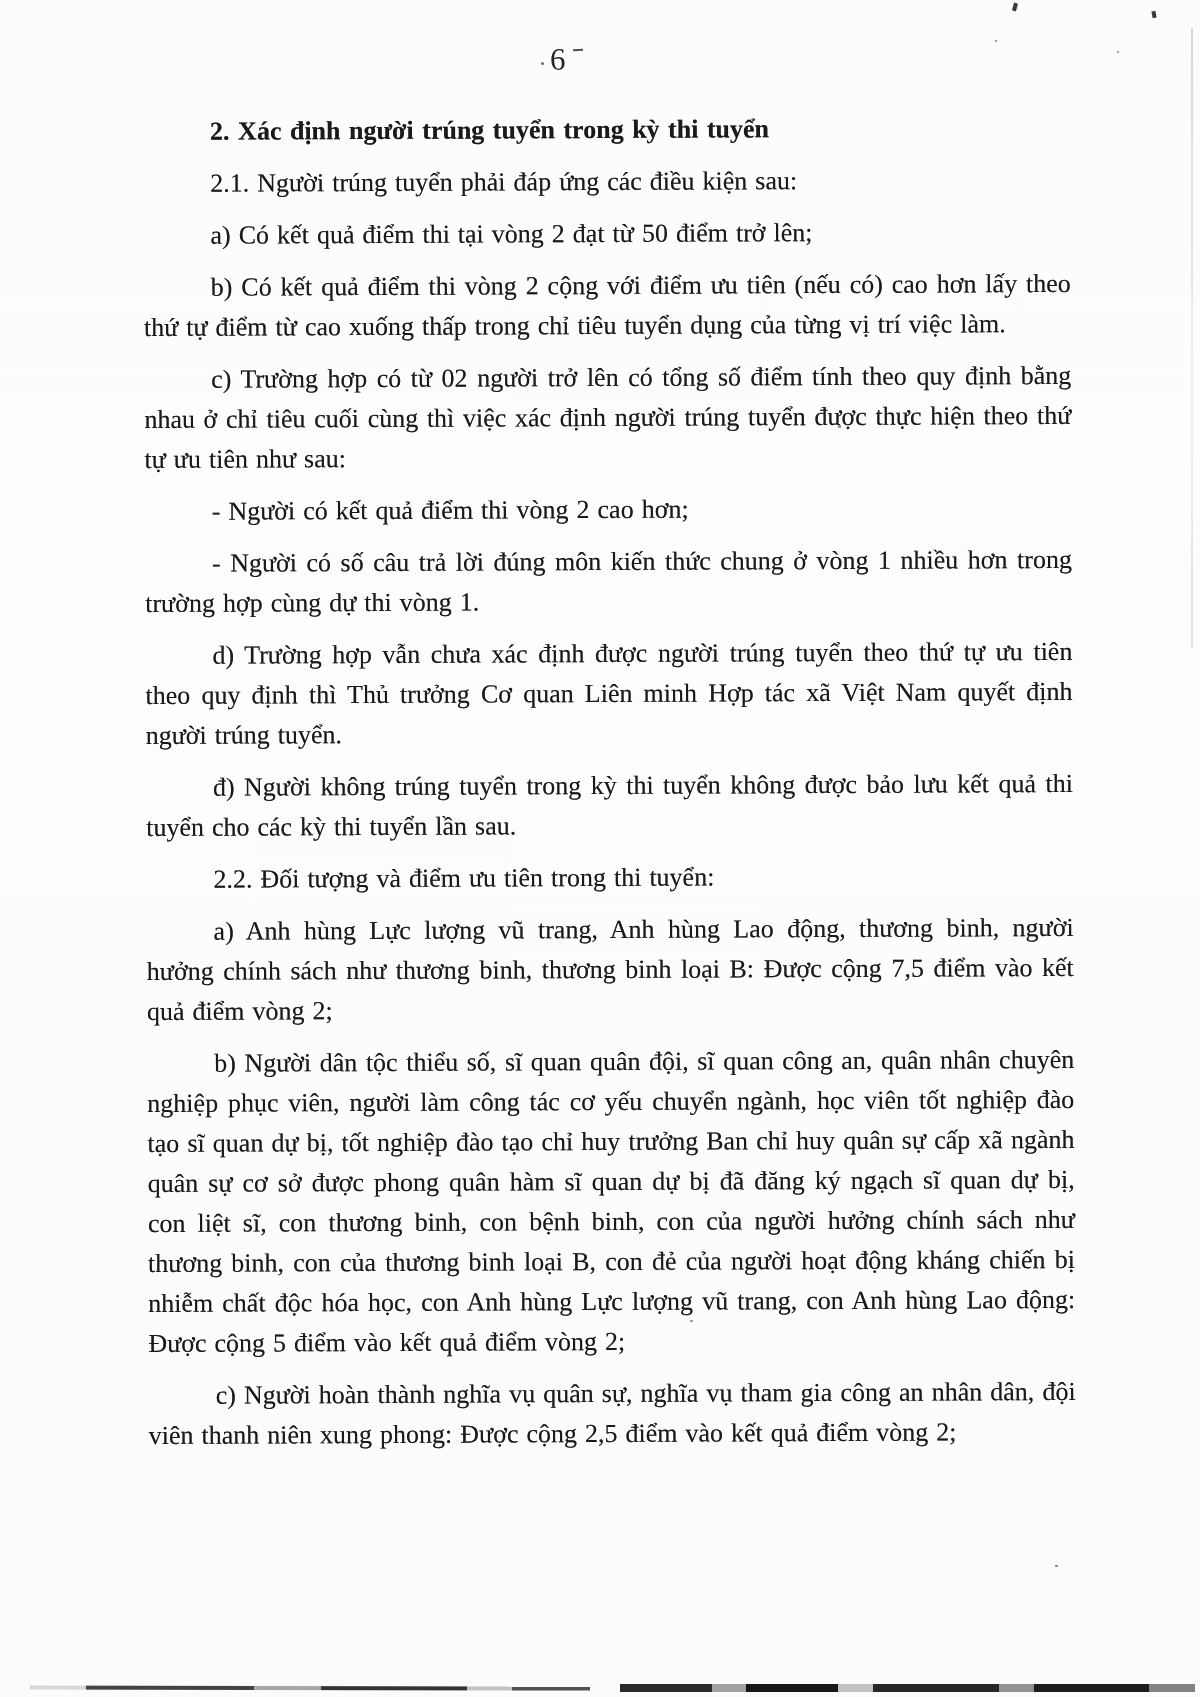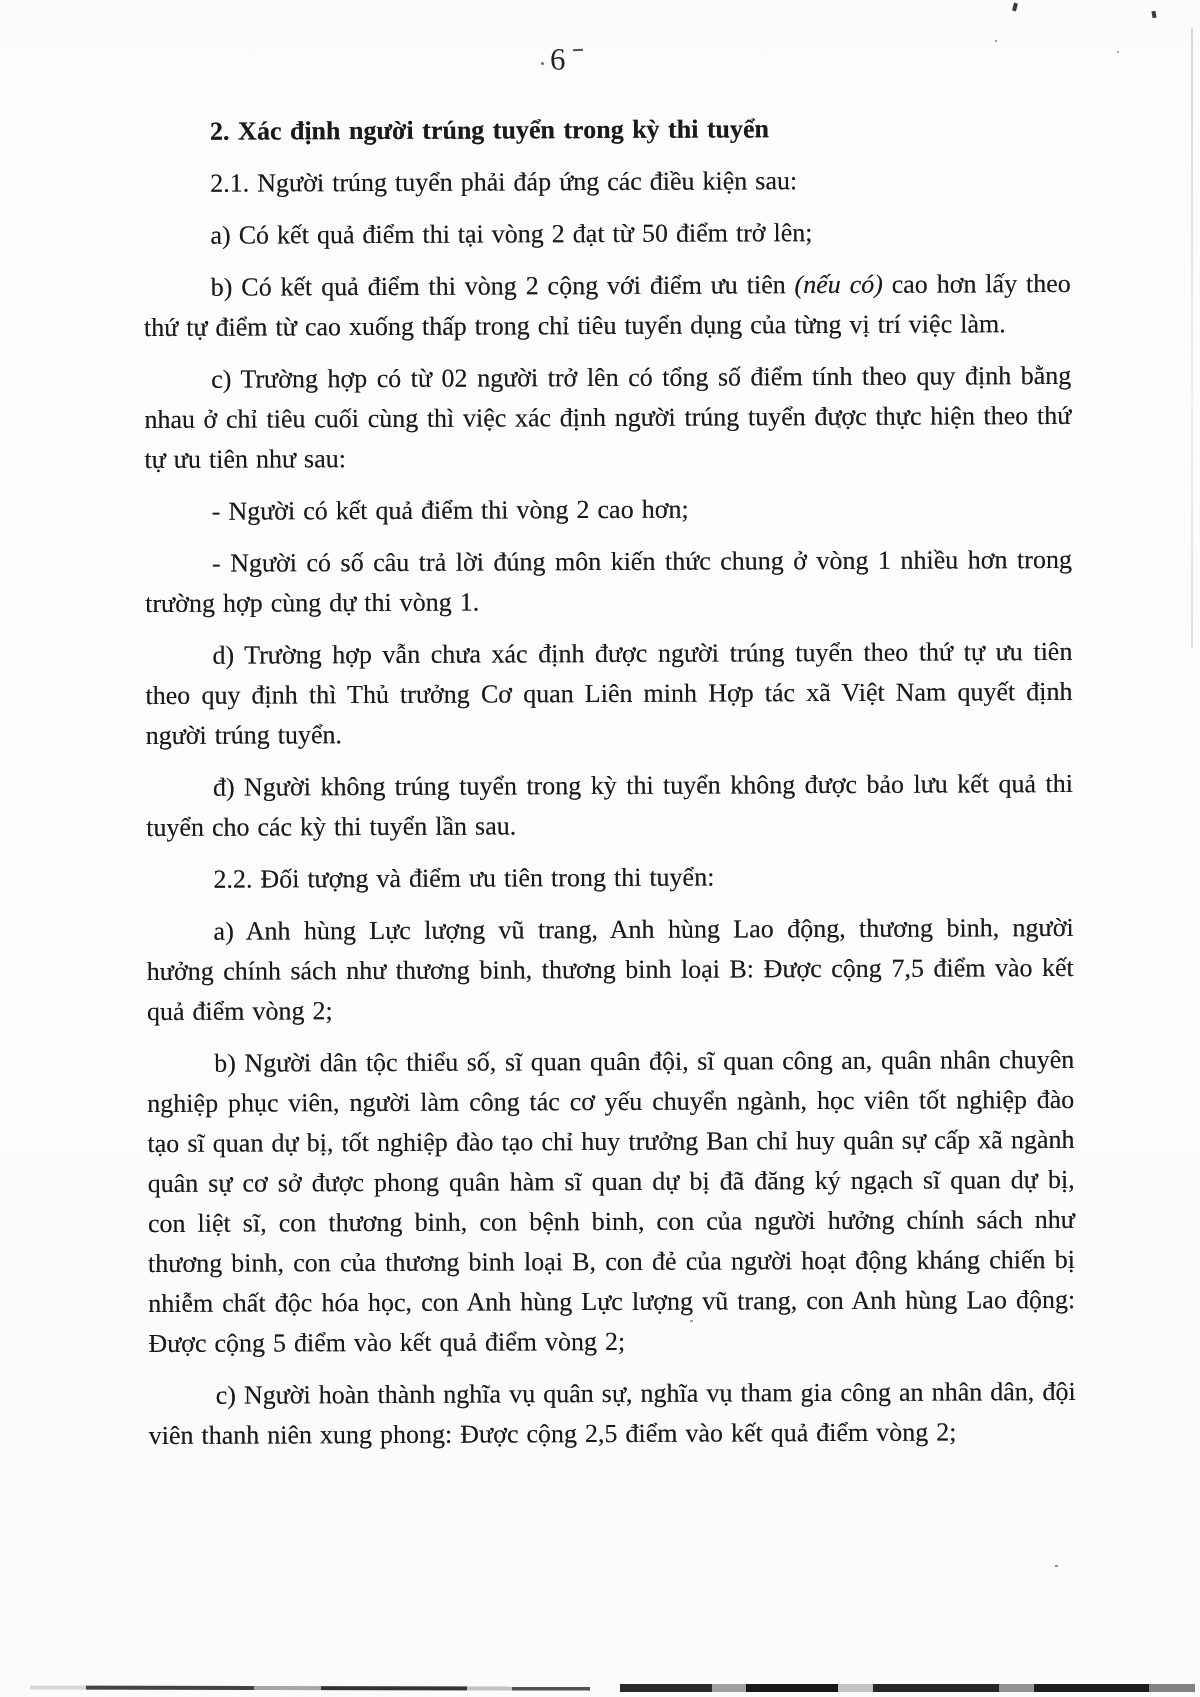--- a/index.html
+++ b/index.html
@@ -34,21 +34,21 @@
     transform:rotate(-0.25deg); transform-origin:left top;
     filter:contrast(1.02);
   }
   .para {
     font-size:26px; line-height:40px; color:#1c1c1c;
     text-align:justify; text-indent:67px;
     margin-bottom:12px; word-spacing:1.5px;
     text-shadow:0 0 0.5px rgba(20,20,20,0.55);
   }
   .para.heading { font-weight:700; text-align:left; word-spacing:2px; }
-  .it { font-style:italic; }
+  .it { }
   
   .speck { position:absolute; background:#3a3a3a; }
   .speck.s1 { left:1013px; top:3px;  width:4px; height:8px; transform:rotate(15deg); }
   .speck.s2 { left:1152px; top:11px; width:4px; height:7px; transform:rotate(-10deg); }
   .speck.s3 { left:995px;  top:40px; width:2px; height:2px; background:#9a9a9a; }
   .speck.s4 { left:1117px; top:51px; width:2px; height:2px; background:#ababab; }
   .speck.s5 { left:838px;  top:425px; width:3px; height:3px; background:#8f8f8f; }
   .speck.s6 { left:690px;  top:1320px; width:3px; height:2px; background:#9f9f9f; }
   .speck.s7 { left:1055px; top:1565px; width:3px; height:2px; background:#8c8c8c; }
   .vline {

